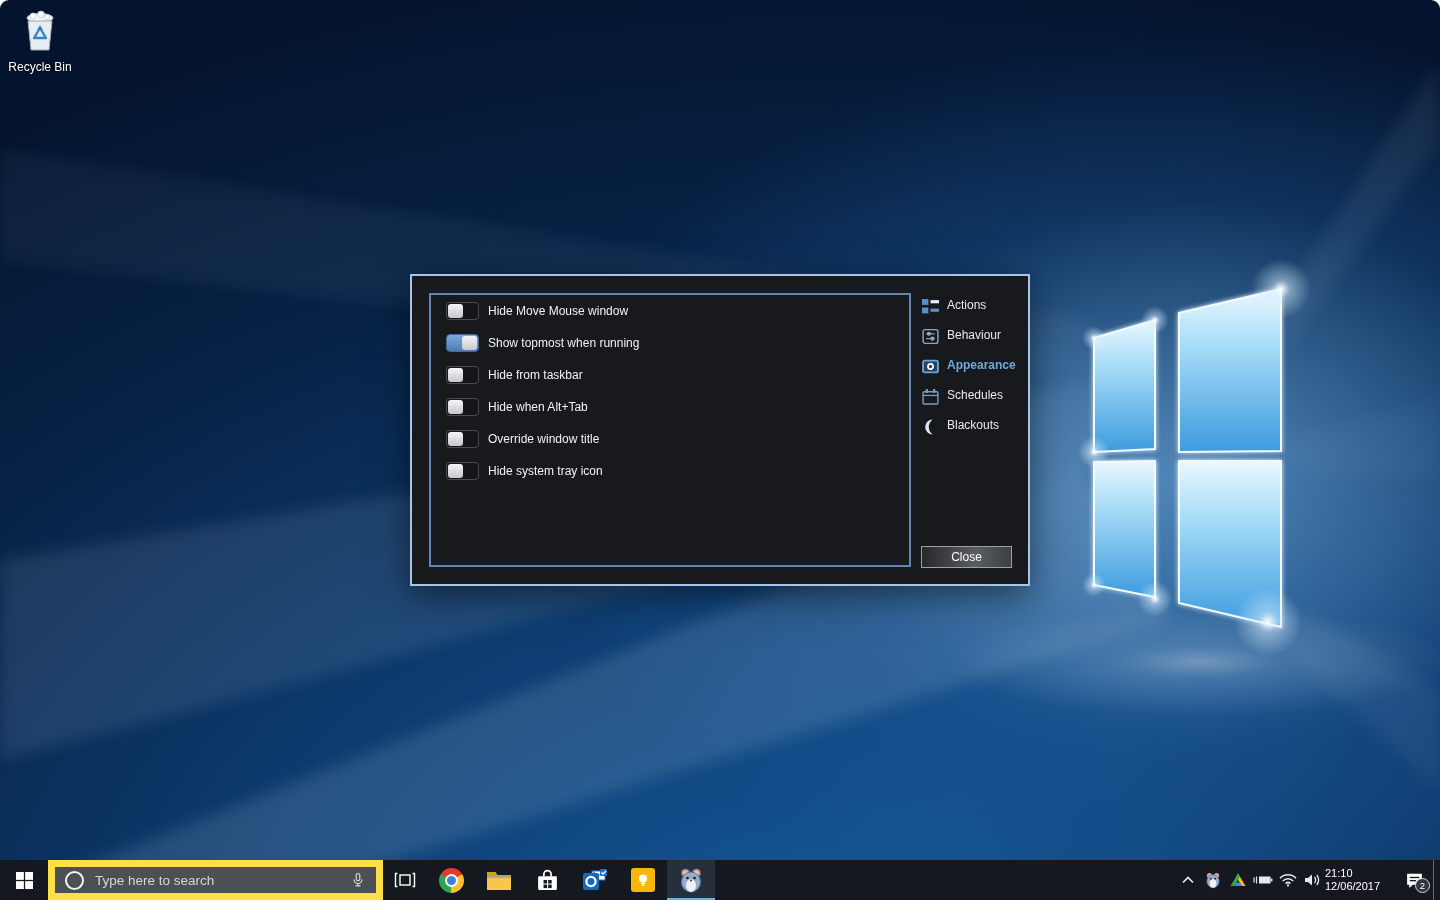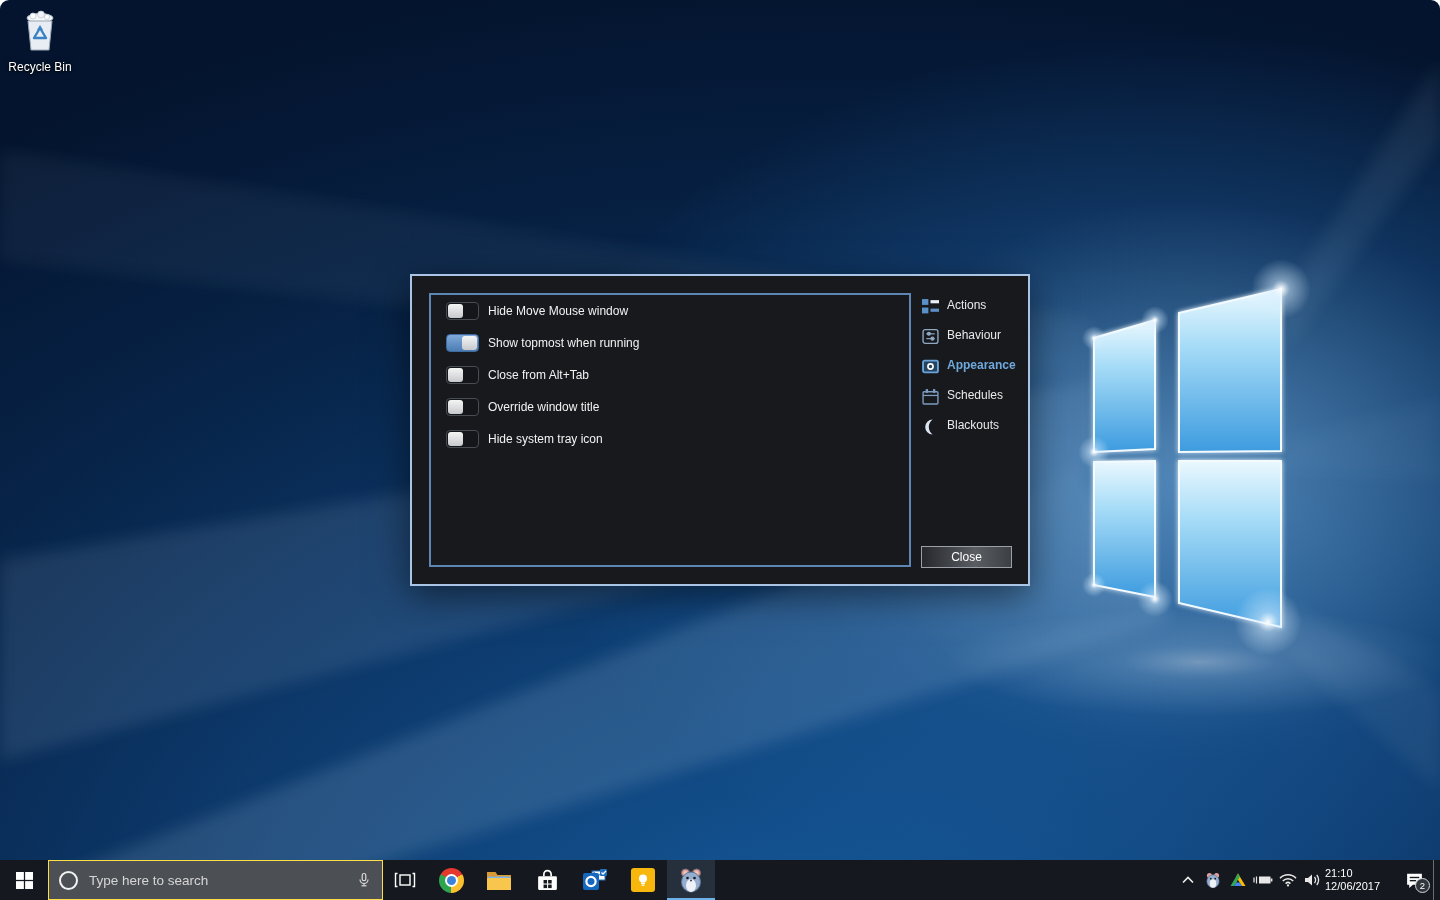--- a/index.html
+++ b/index.html
@@ -39,21 +39,21 @@
 
   .close-btn{position:absolute;right:16px;bottom:16px;width:91px;height:22px;
     background:linear-gradient(90deg,#26282c 0%,#5a5d62 60%,#3c3f44 100%);
     border:1px solid #9aa0a6;color:#fff;font-size:12px;font-family:inherit;cursor:pointer;}
 
   
   .taskbar{position:absolute;left:0;right:0;bottom:0;height:40px;background:#15181e;
     display:flex;align-items:stretch;z-index:5;}
   .tb-btn{display:flex;align-items:center;justify-content:center;cursor:pointer;}
   .tb-start{width:48px;}
-  .search{width:335px;box-sizing:border-box;background:#4c4f54;border:1px solid #fde047;
+  .search{width:335px;box-sizing:border-box;background:#4c4f54;border:7px solid #fde047;
     display:flex;align-items:center;padding:0 10px;gap:9px;}
   .search input{flex:1;background:transparent;border:0;outline:0;font-size:13.5px;color:#e8e8e8;
     font-family:inherit;}
   .search input::placeholder{color:#d6d6d6;opacity:1;}
   .cortana{width:19px;height:19px;border:2px solid #f2f2f2;border-radius:50%;box-sizing:border-box;flex:0 0 auto;}
   .tb-taskview{width:44px;}
   .tb-app{width:48px;position:relative;}
   .tb-app.on{background:rgba(130,175,220,.16);box-shadow:inset 0 -2px 0 #6cb2e8;}
   .ic-chrome{width:25px;height:25px;border-radius:50%;position:relative;
     background:conic-gradient(from 60deg,#fbc02d 0 120deg,#2ea44f 120deg 240deg,#e5382e 240deg 360deg);}
@@ -156,21 +156,27 @@
       <div class="row">
         <div class="toggle on">
             <div class="knob"></div>
           </div>
         <span class="lbl">Show topmost when running</span>
       </div>
       <div class="row">
         <div class="toggle">
             <div class="knob"></div>
           </div>
-        <span class="lbl">Close from Alt+Tab</span>
+        <span class="lbl">Hide from taskbar</span>
+      </div>
+      <div class="row">
+        <div class="toggle">
+            <div class="knob"></div>
+          </div>
+        <span class="lbl">Hide when Alt+Tab</span>
       </div>
       <div class="row">
         <div class="toggle">
             <div class="knob"></div>
           </div>
         <span class="lbl">Override window title</span>
       </div>
       <div class="row">
         <div class="toggle">
             <div class="knob"></div>

